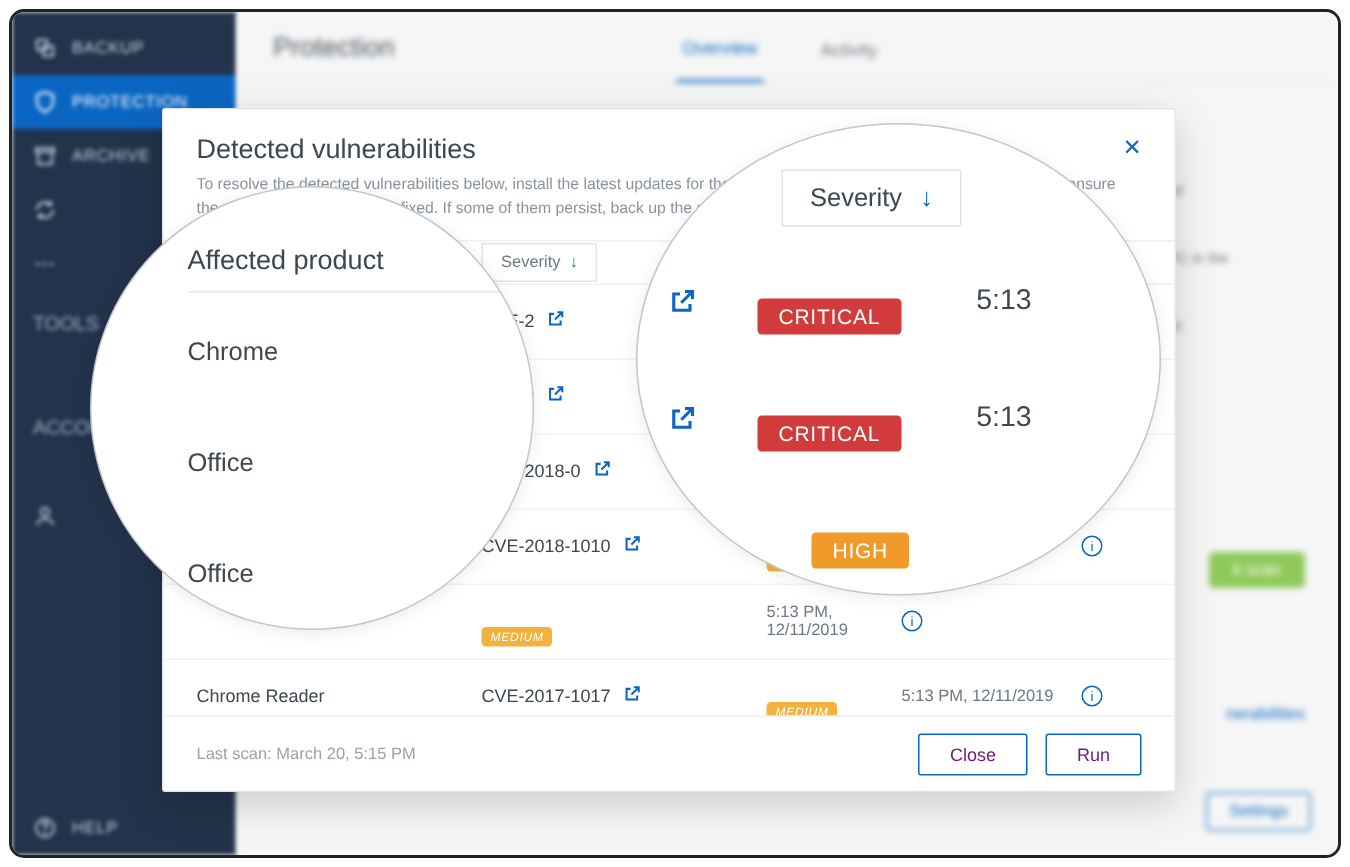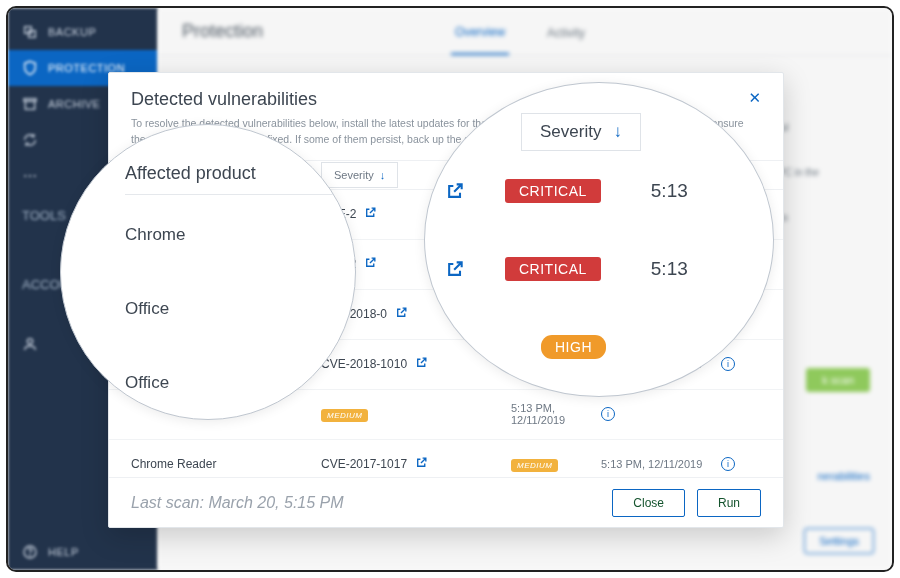--- a/index.html
+++ b/index.html
@@ -68,29 +68,29 @@
 .thead, .trow {
   display: grid; grid-template-columns: 190px 1fr 90px 120px 40px;
   align-items: center; padding: 0 22px;
 }
 .thead { height: 30px; border-top: 1px solid #eef0f3; border-bottom: 1px solid #eef0f3; font-size: 11px; color: #6e7884; }
 .thead .sort { border: 1px solid #dfe3e8; padding: 6px 12px; margin: -1px 0; display: inline-flex; align-items: center; gap: 6px; }
 .sort-arrow { color: #0b66c3; }
 .trow { height: 50px; border-bottom: 1px solid #f1f3f5; font-size: 12px; color: #3d4651; }
 .cve { display: flex; align-items: center; gap: 8px; color: #3d4651; }
 .ext-icon { width: 13px; height: 13px; color: #0b66c3; }
-.sev { display: inline-block; padding: 2px 10px; border-radius: 3px; color: #fff; font-size: 10px; letter-spacing: .5px; }
+.sev { display: inline-block; padding: 2px 10px; border-radius: 3px; color: #fff; font-size: 10px; letter-spacing: .5px; margin-top: 20px; }
 .sev.critical { background: #d13b3b; }
-.sev.high { background: #f09a2a; border-radius: 11px; }
+.sev.high { background: #f09a2a; }
 .sev.medium { background: #f2b23e; font-size: 8px; padding: 2px 6px; font-style: italic; }
 .info-dot { width: 14px; height: 14px; border: 1.5px solid #0b66c3; border-radius: 50%; color: #0b66c3; display: flex; align-items: center; justify-content: center; font-size: 9px; }
 .modal-foot { height: 50px; border-top: 1px solid #eef0f3; display: flex; align-items: center; padding: 0 22px; gap: 12px; }
-.last-scan { font-size: 16px; color: #9aa2ac; font-style: italic; }
+.last-scan { font-size: 11px; color: #9aa2ac; }
 .foot-spacer { flex: 1; }
-.btn { border: 1px solid #0b66c3; color: #14532d; background: #fff; padding: 6px 20px; font-size: 12px; border-radius: 2px; cursor: pointer; }
+.btn { border: 1px solid #0b66c3; color: #701a75; background: #fff; padding: 6px 20px; font-size: 12px; border-radius: 2px; cursor: pointer; }
 
 .lens {
   position: absolute; border-radius: 50%; background: #fff;
   border: 1px solid #bfc6cf; overflow: hidden;
   box-shadow: 0 2px 12px rgba(0,0,0,.08);
 }
 .lens.left { left: 52px; top: 116px; width: 296px; height: 296px; }
 .lens.right { left: 416px; top: 74px; width: 350px; height: 315px; }
 .lens.left .ztitle { position: absolute; top: 38px; left: 64px; font-size: 18px; color: #3d4651; border-bottom: 1px solid #e5e8ec; width: 220px; padding-bottom: 10px; }
 .lens.left .zitem { position: absolute; left: 64px; font-size: 17px; color: #3d4651; }

